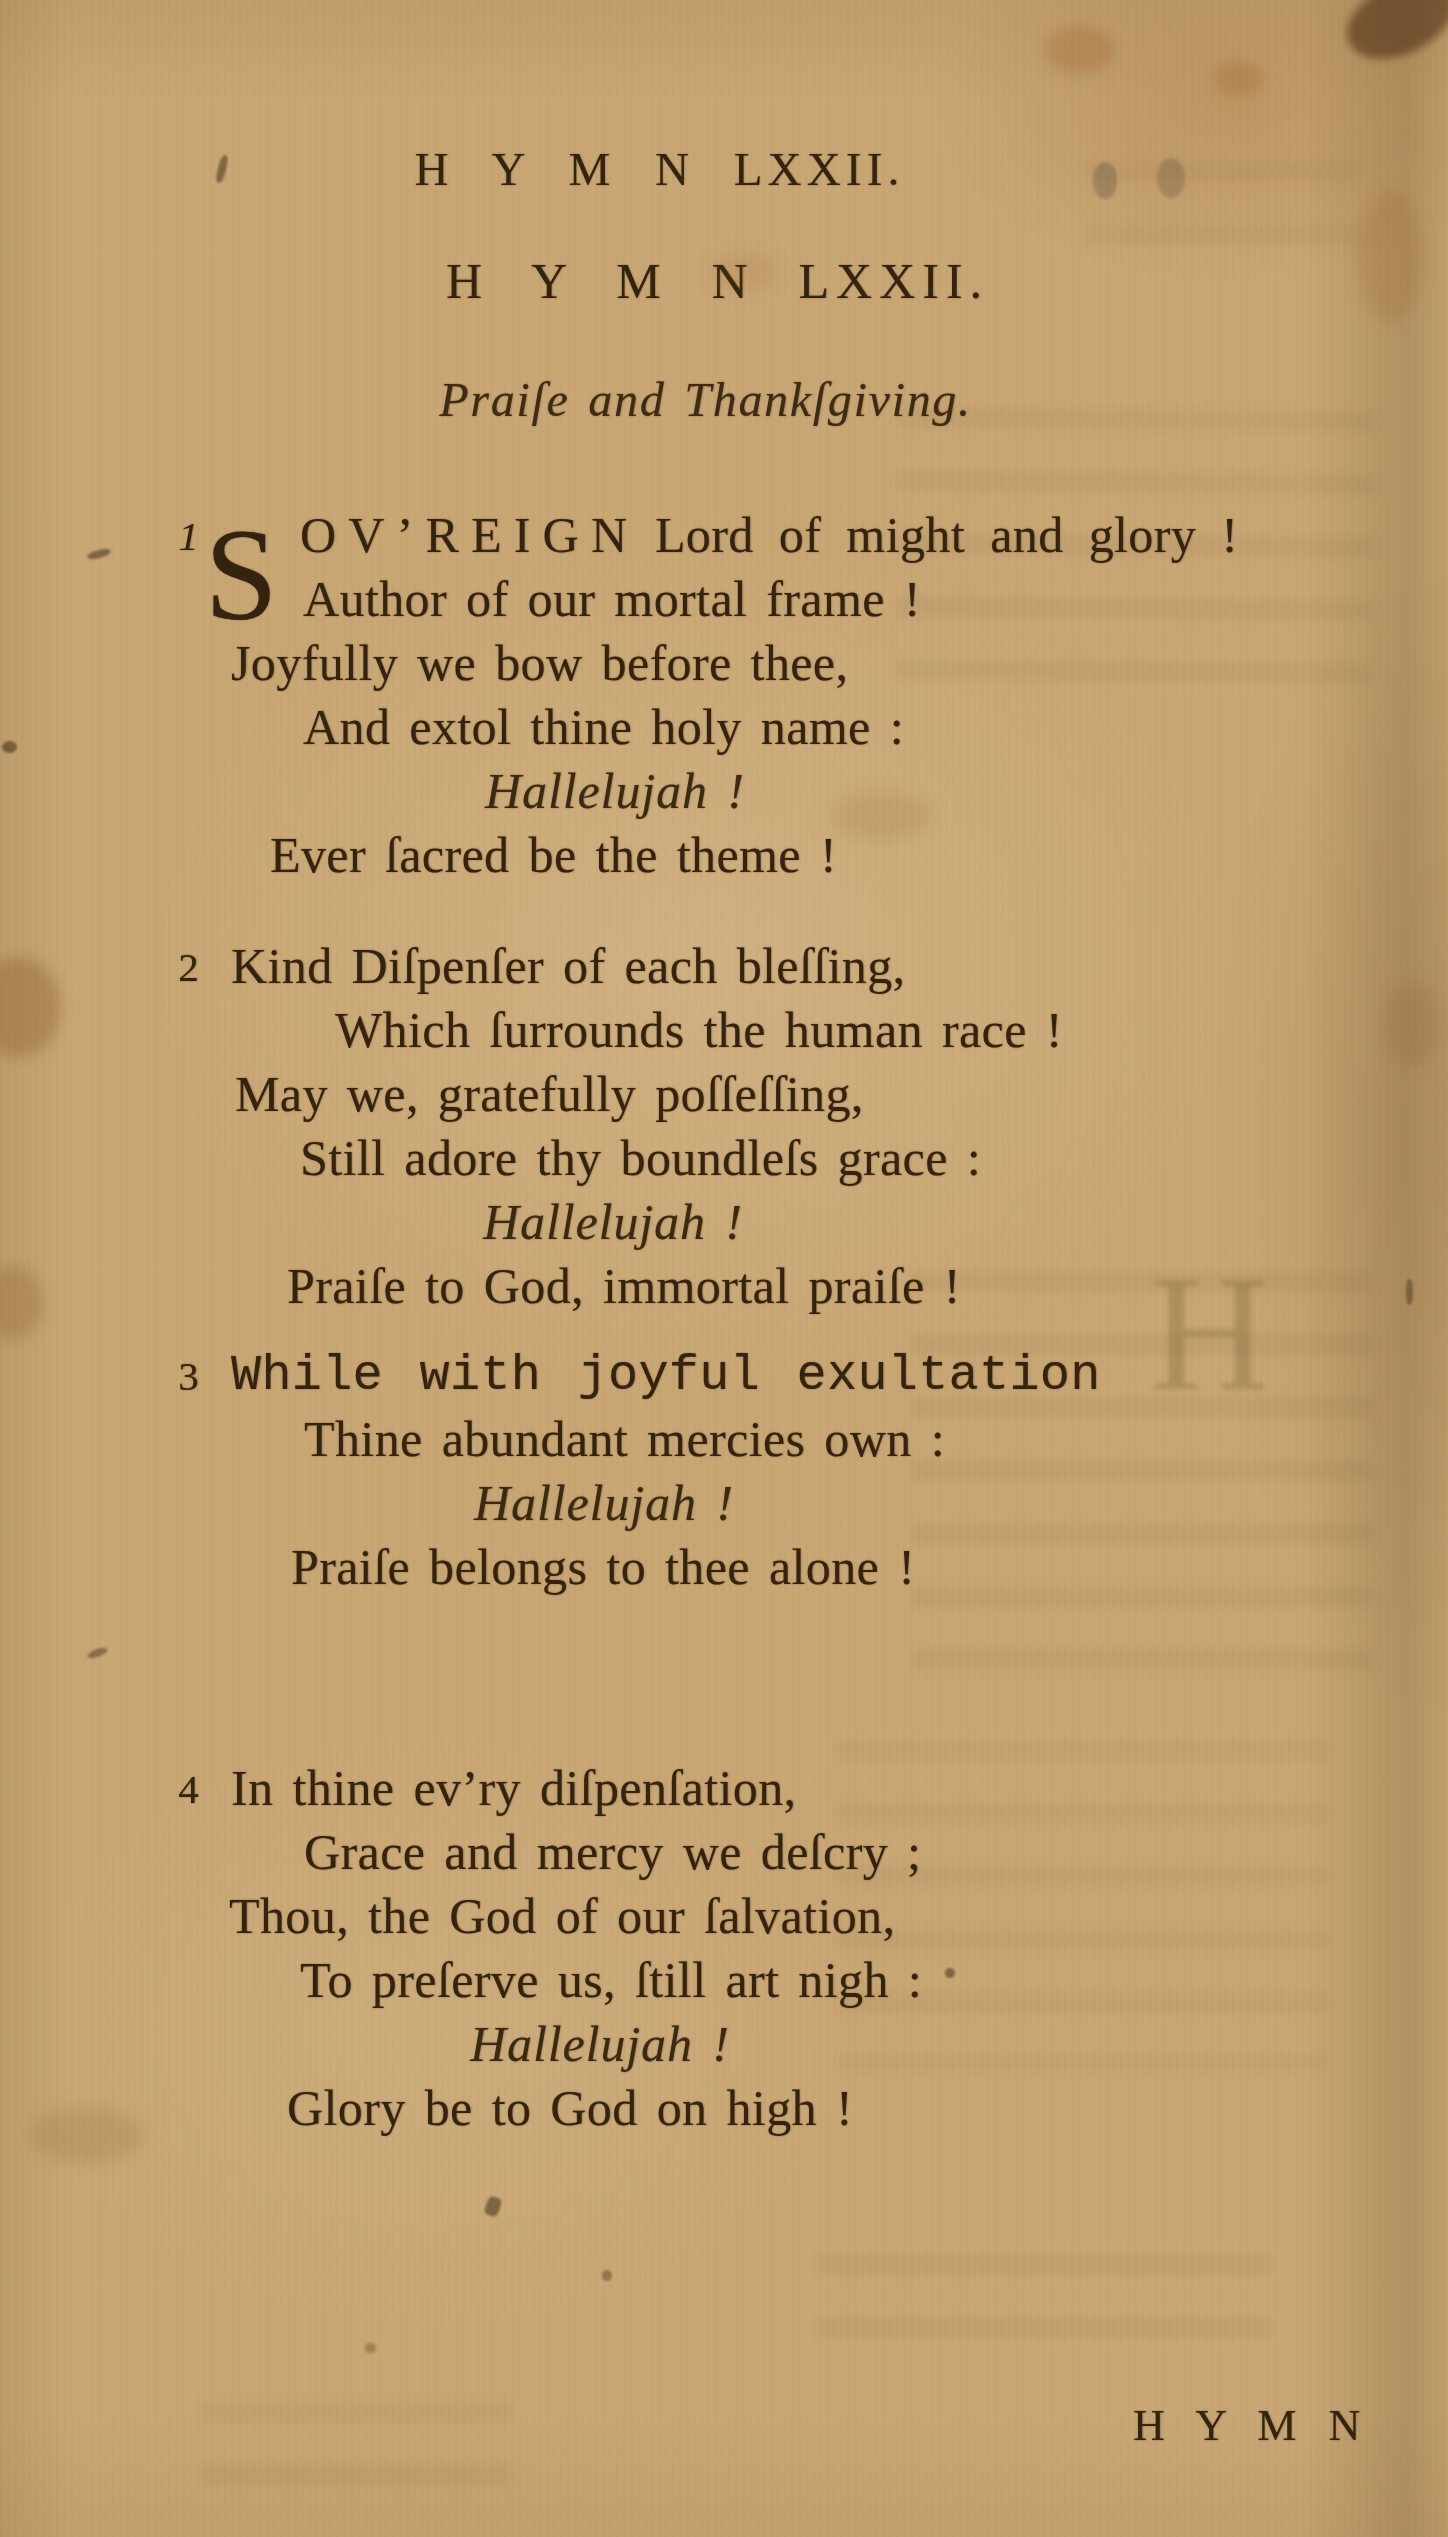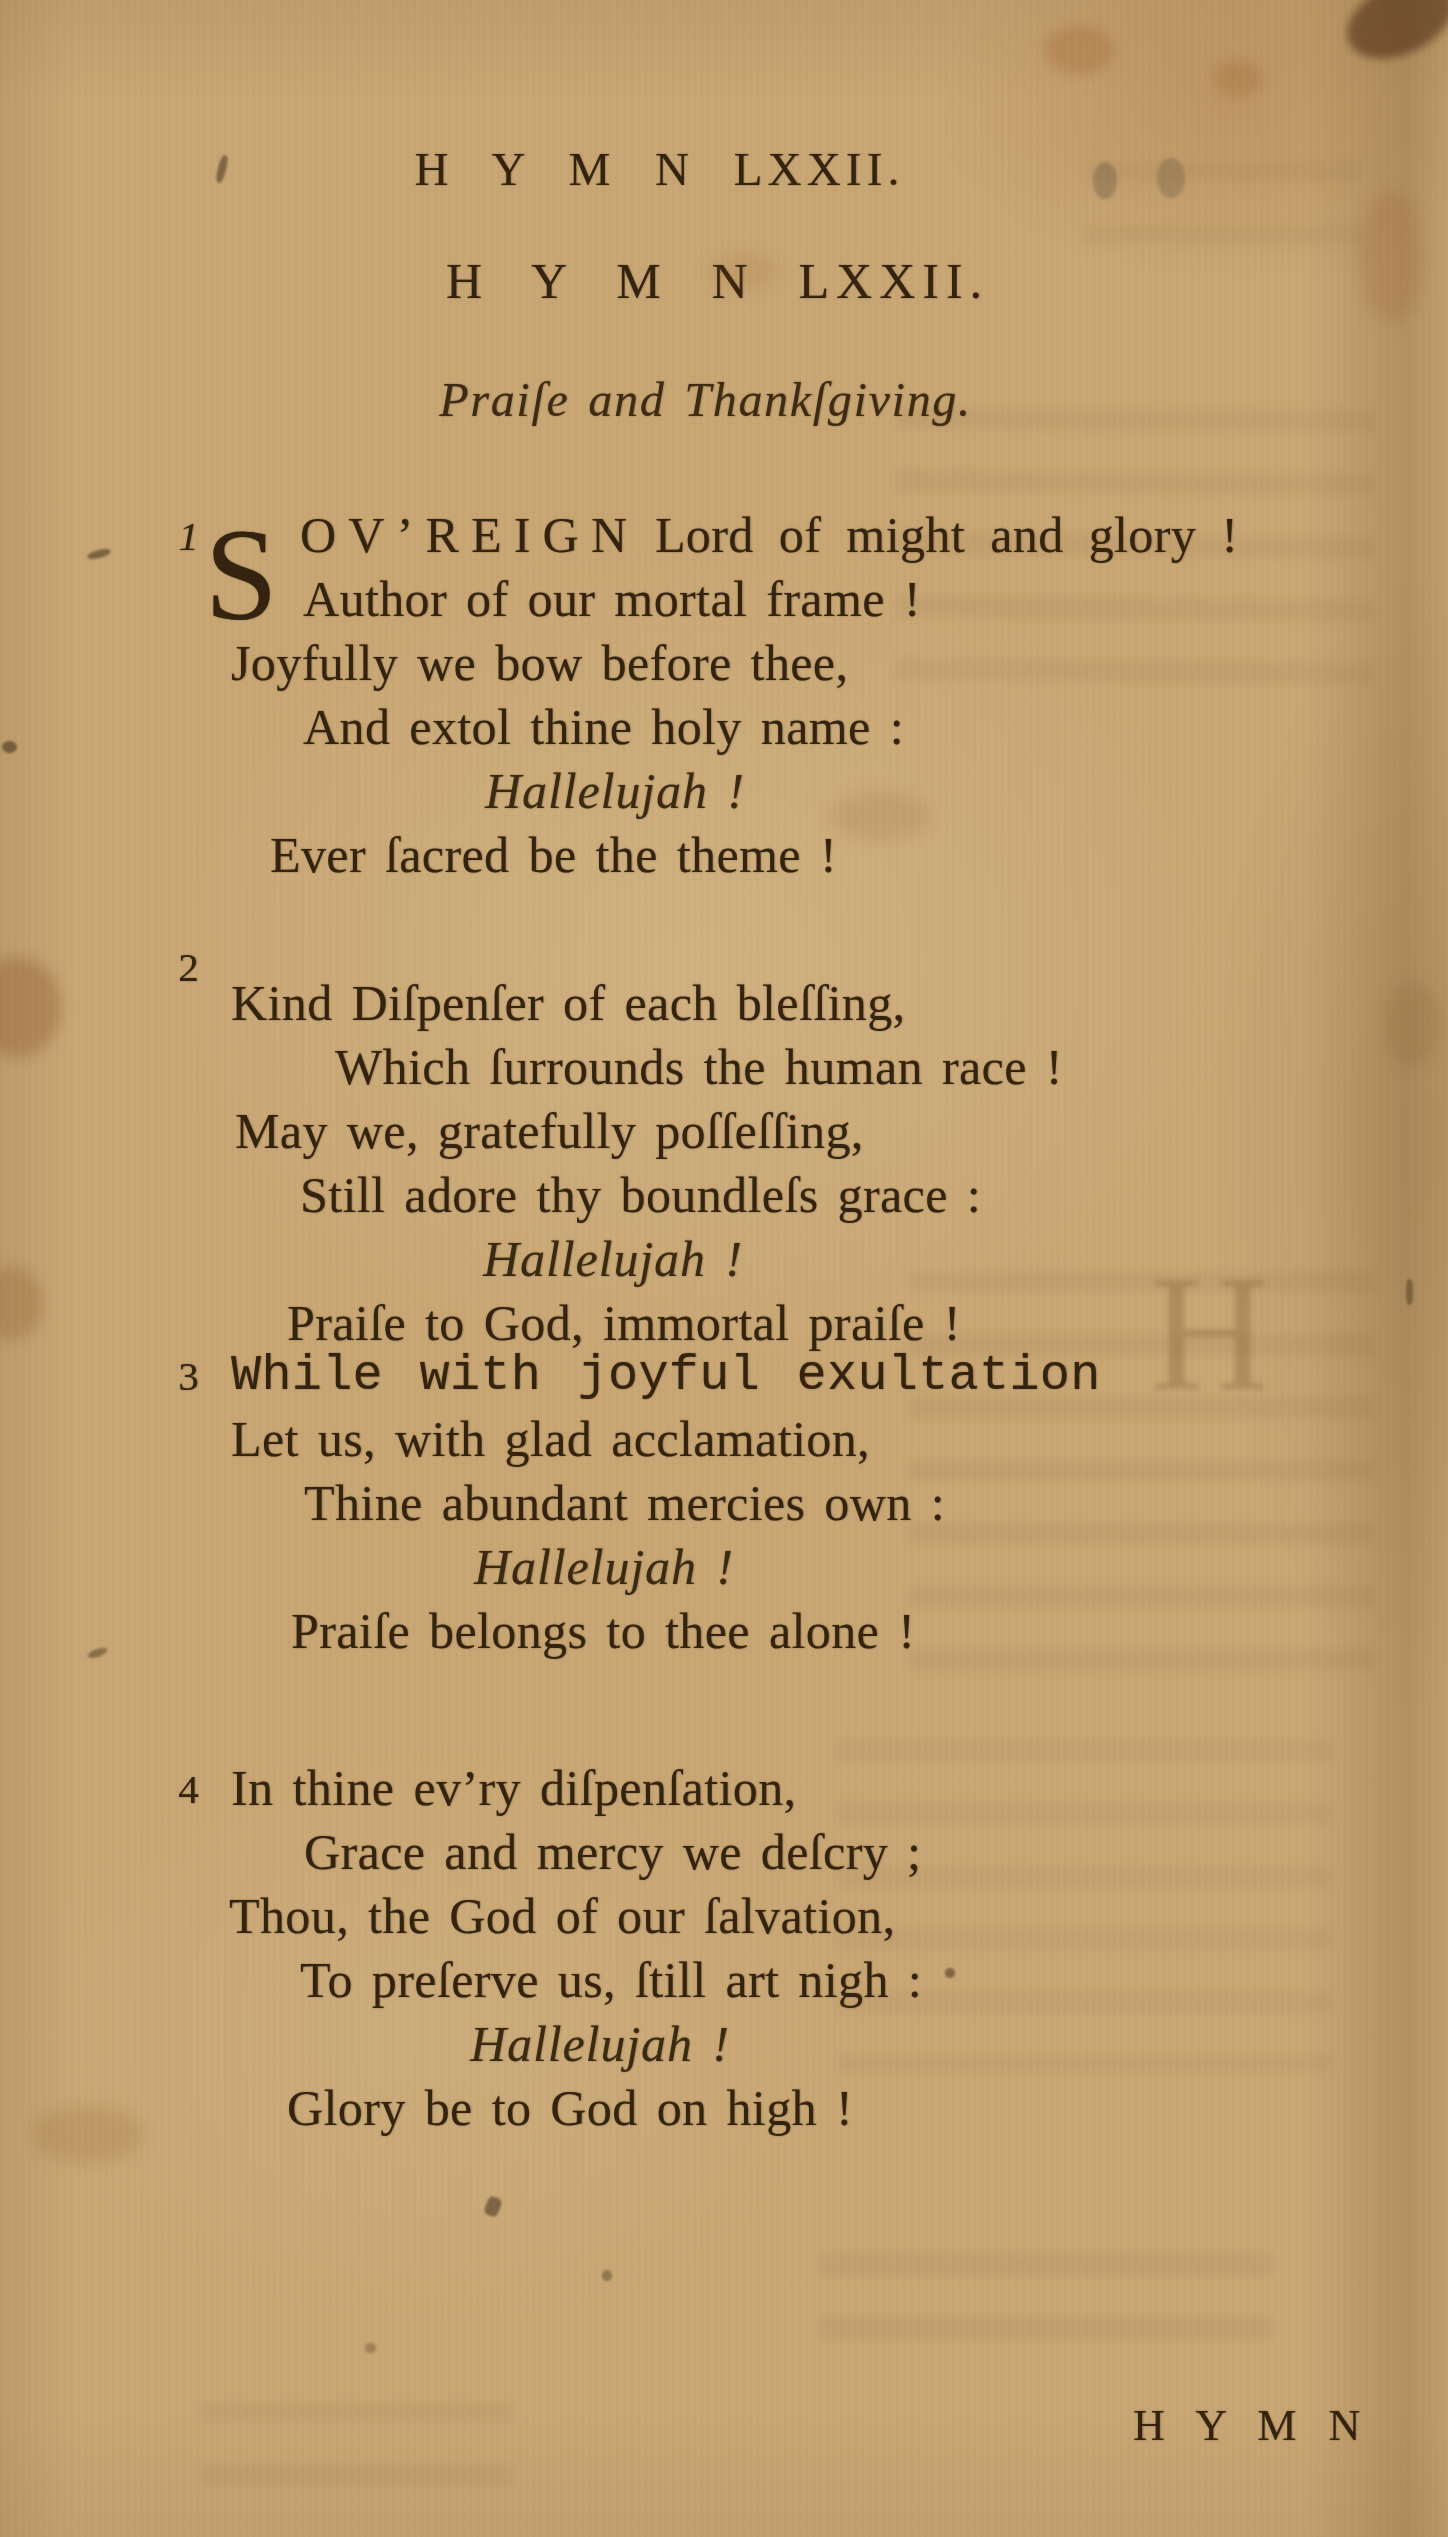--- a/index.html
+++ b/index.html
@@ -97,32 +97,31 @@
     <div class="line ink" style="margin-left:113px;word-spacing:12.2px;"><span class="spaced-caps">OV’REIGN</span><span>Lord of might and glory !</span></div>
     <div class="line ink" style="margin-left:116px;">Author of our mortal frame !</div>
     <div class="line ink" style="margin-left:44px;">Joyfully we bow before thee,</div>
     <div class="line ink" style="margin-left:116px;">And extol thine holy name :</div>
     <div class="line ink hal" style="margin-left:298px;">Hallelujah !</div>
     <div class="line ink" style="margin-left:83px;">Ever ſacred be the theme !</div>
   </section>
 
   <section class="stanza" style="top:938px;">
     <span class="stanza-num ink">2</span>
-    <div class="line ink" style="margin-left:44px;margin-top:37px;">Kind Diſpenſer of each bleſſing,</div>
+    <div class="line ink" style="margin-left:44px;">Kind Diſpenſer of each bleſſing,</div>
     <div class="line ink" style="margin-left:148px;">Which ſurrounds the human race !</div>
     <div class="line ink" style="margin-left:48px;">May we, gratefully poſſeſſing,</div>
     <div class="line ink" style="margin-left:113px;">Still adore thy boundleſs grace :</div>
     <div class="line ink hal" style="margin-left:296px;">Hallelujah !</div>
     <div class="line ink" style="margin-left:100px;">Praiſe to God, immortal praiſe !</div>
   </section>
 
   <section class="stanza" style="top:1347px;">
     <span class="stanza-num ink">3</span>
     <div class="line ink" style="margin-left:44px;font-family:Liberation Mono, monospace;">While with joyful exultation</div>
-    <div class="line ink" style="margin-left:44px;">Let us, with glad acclamation,</div>
     <div class="line ink" style="margin-left:117px;">Thine abundant mercies own :</div>
     <div class="line ink hal" style="margin-left:287px;">Hallelujah !</div>
     <div class="line ink" style="margin-left:104px;">Praiſe belongs to thee alone !</div>
   </section>
 
   <section class="stanza" style="top:1760px;">
     <span class="stanza-num ink">4</span>
     <div class="line ink" style="margin-left:44px;">In thine ev’ry diſpenſation,</div>
     <div class="line ink" style="margin-left:117px;">Grace and mercy we deſcry ;</div>
     <div class="line ink" style="margin-left:42px;">Thou, the God of our ſalvation,</div>

